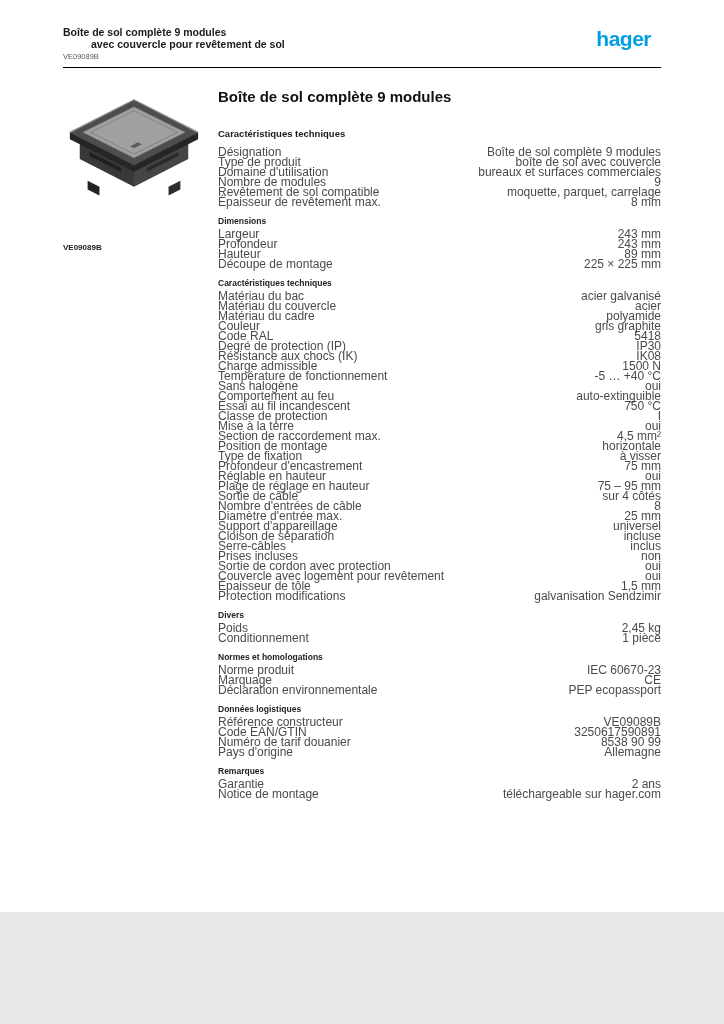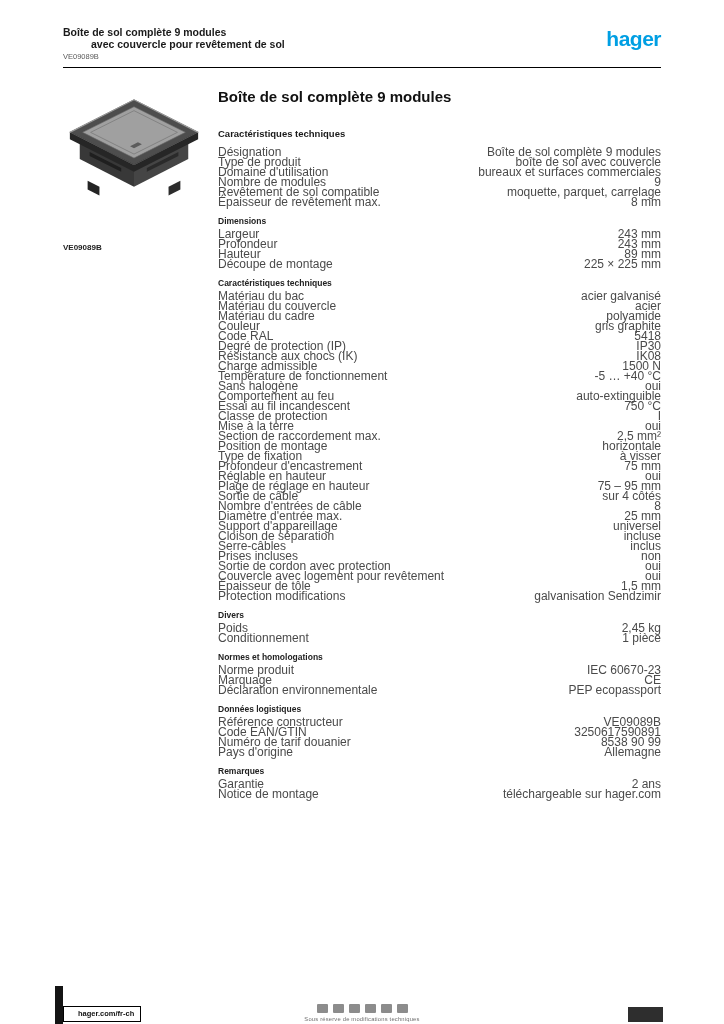--- a/index.html
+++ b/index.html
@@ -1,27 +1,27 @@
 <!DOCTYPE html>
 <html><head>
 <meta charset="utf-8">
 <style>
   * { margin:0; padding:0; box-sizing:border-box; }
   html,body { background:#e8e8e8; }
   .page {
-    position:relative; width:724px; height:1024px; background:#ffffff;
+    position:relative; width:724px; height:912px; background:#ffffff;
     margin:0 auto; font-family:"Liberation Sans", sans-serif; color:#3f3f3f;
     overflow:hidden;
   }
   
   .header { position:absolute; left:63px; top:26px; width:598px; }
   .header .h-line1 { font-size:10.5px; font-weight:bold; color:#1a1a1a; line-height:12px; }
   .header .h-line2 { font-size:10.5px; font-weight:bold; color:#1a1a1a; line-height:12px;margin-left:28px; }
   .header .h-line3 { font-size:7.5px; color:#5a5a5a; margin-top:2px; }
-  .logo { position:absolute; right:0; top:2px; font-size:21px; font-weight:bold;
+  .logo { position:absolute; right:10px; top:2px; font-size:21px; font-weight:bold;
           color:#009fe3; letter-spacing:-0.5px; line-height:22px; }
   .header-rule { position:absolute; left:63px; top:67px; width:598px; border-top:1.2px solid #000; }
 
   
   .product-image { position:absolute; left:60px; top:84px; width:148px; height:152px; }
   .image-caption { position:absolute; left:63px; top:243px; font-size:8px; font-weight:bold; color:#222; }
 
   
   .main { position:absolute; left:218px; top:88px; width:443px; }
   .title { font-size:15px; font-weight:bold; color:#111; line-height:17px; margin-bottom:23px; }
@@ -186,21 +186,21 @@
           <div class="spec-row">
             <span class="spec-label">Classe de protection</span>
             <span class="spec-value">I</span>
           </div>
           <div class="spec-row">
             <span class="spec-label">Mise à la terre</span>
             <span class="spec-value">oui</span>
           </div>
           <div class="spec-row">
             <span class="spec-label">Section de raccordement max.</span>
-            <span class="spec-value">2,5 mm²</span>
+            <span class="spec-value">4,5 mm²</span>
           </div>
           <div class="spec-row">
             <span class="spec-label">Position de montage</span>
             <span class="spec-value">horizontale</span>
           </div>
           <div class="spec-row">
             <span class="spec-label">Type de fixation</span>
             <span class="spec-value">à visser</span>
           </div>
           <div class="spec-row">

